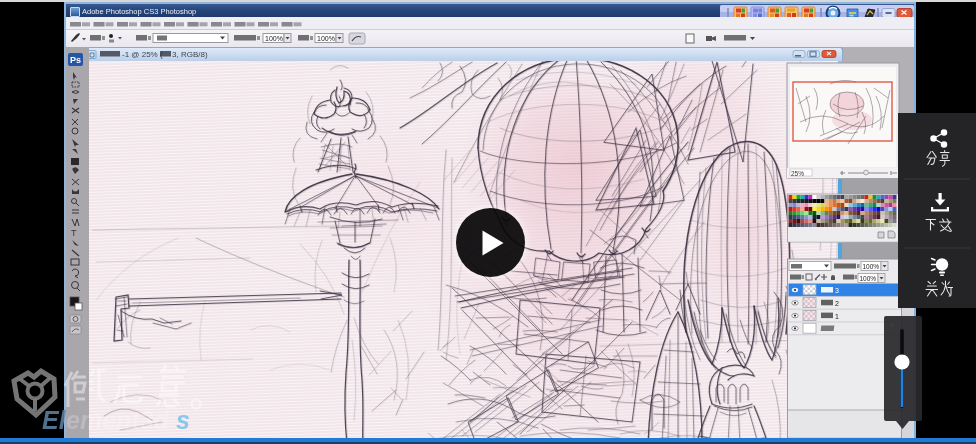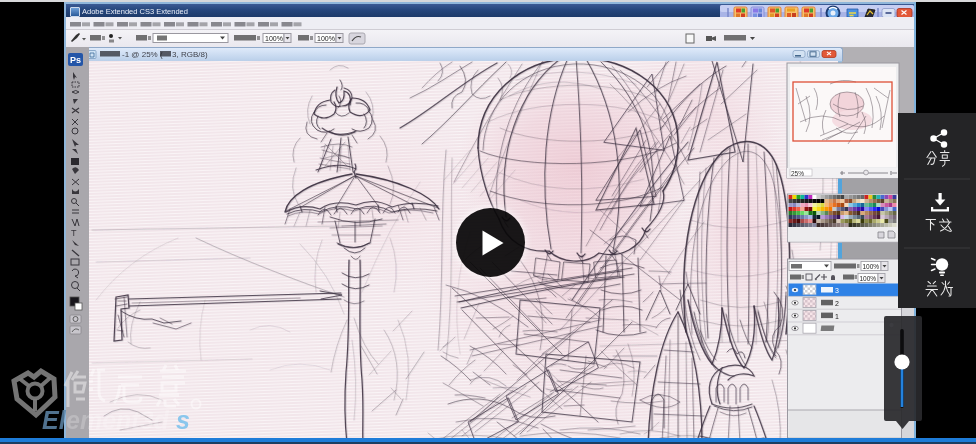--- a/index.html
+++ b/index.html
@@ -5,21 +5,21 @@
 #stage{position:absolute;top:0;left:0;width:976px;height:444px;background:#000;overflow:hidden;}
 .abs{position:absolute;}
 </style></head>
 <body>
 <div id="stage">
 
 <div class="abs" style="left:64px;top:2px;width:852px;height:442px;background:#8fb6da;"></div>
 
 <div class="abs" style="left:66px;top:4px;width:848px;height:13px;background:linear-gradient(#3b5a94,#26477d 45%,#1d3a6a);"></div>
 <div class="abs" style="left:70px;top:7px;width:8px;height:8px;background:linear-gradient(#6fa0d8,#2a5a9a);border:1px solid #cddaec;border-radius:1px;"></div>
-<div class="abs" style="left:82px;top:6px;color:#e9eef8;font-size:7.5px;top:7px;">Adobe Extended CS3 Extended</div>
+<div class="abs" style="left:82px;top:6px;color:#e9eef8;font-size:7.5px;top:7px;">Adobe Photoshop CS3 Photoshop</div>
 
 <svg class="abs" id="topbar" style="left:720px;top:4px;" width="194" height="18">
 <rect x="0" y="1" width="194" height="16" rx="2" fill="#a9b4e6"></rect>
 <rect x="0" y="1" width="194" height="7" rx="2" fill="#c6cef2"></rect>
 <path d="M8,4 l0,10" stroke="#7a88c8" stroke-width="1.5"></path>
 <g>
 <g transform="translate(14,3)">
           <rect width="13" height="12" rx="1.5" fill="#f6c26a" stroke="#e2823a" stroke-width="1"></rect>
           <rect x="2" y="1.5" width="5" height="4" fill="#e03828"></rect>
           <rect x="7.5" y="1.5" width="3.5" height="4" fill="#48a030"></rect>

